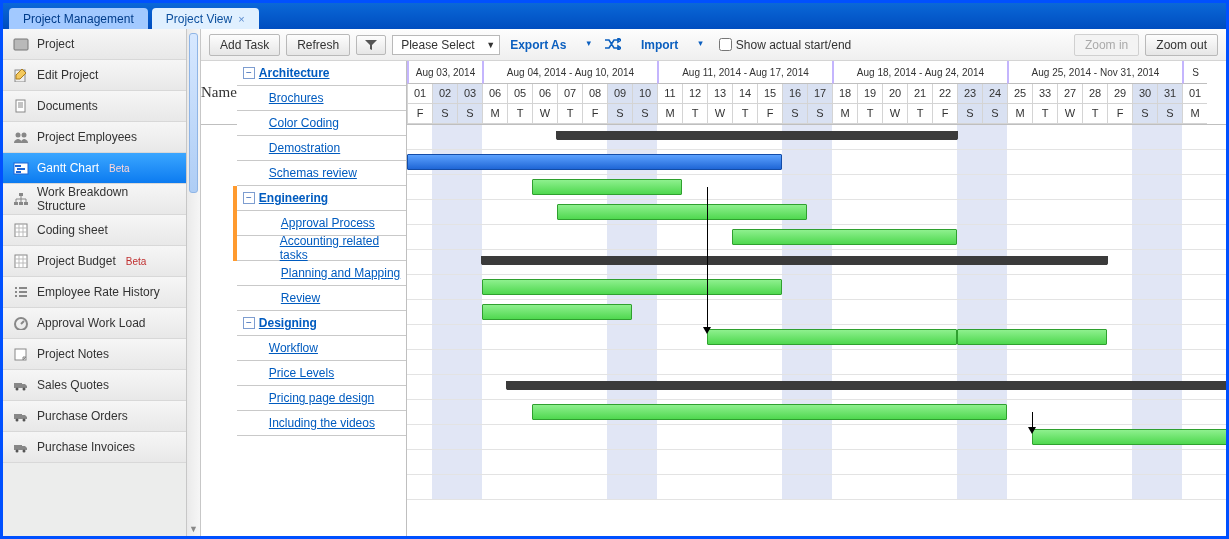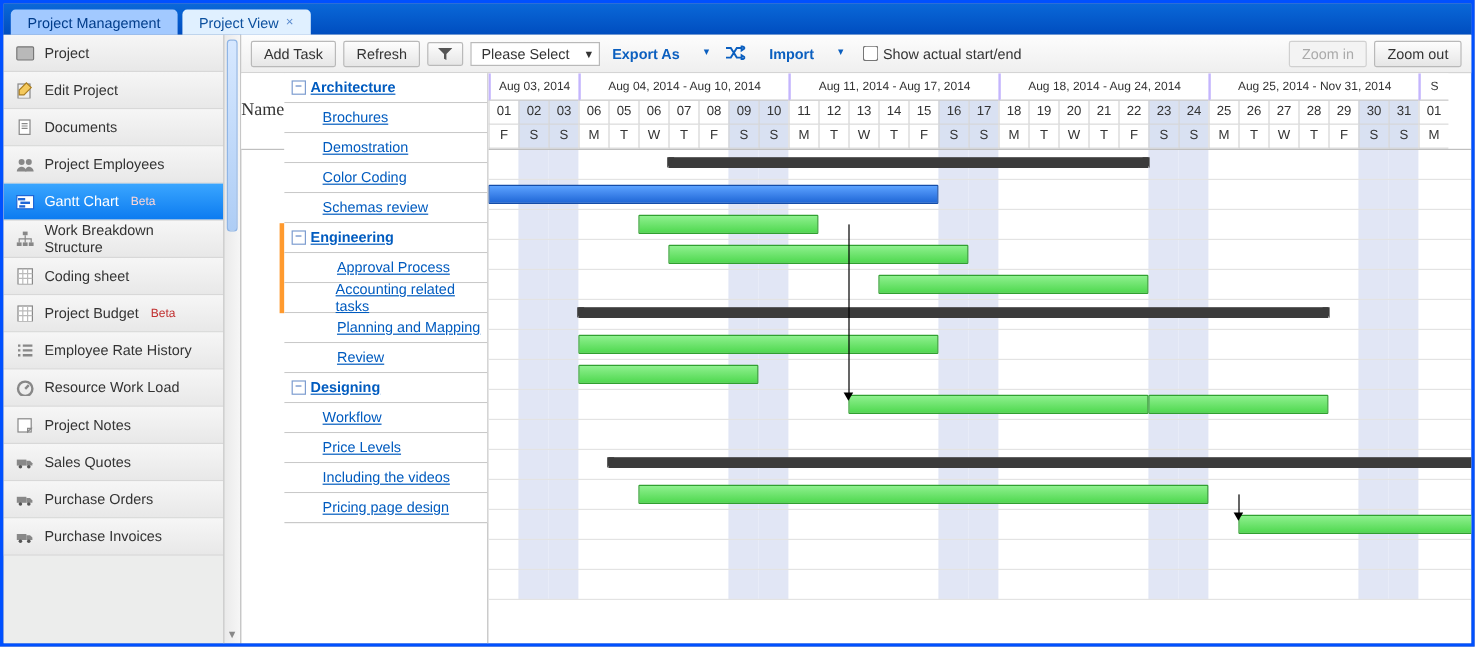--- a/index.html
+++ b/index.html
@@ -178,21 +178,21 @@
             </span>
             <span>Employee Rate History</span>
           </div>
           <div class="side-item">
             <span class="side-icon">
               <svg width="16" height="14" viewBox="0 0 16 14">
                 <circle cx="8" cy="8" r="6" fill="none" stroke="#888" stroke-width="2"></circle>
                 <path d="M8 8l3-3" stroke="#888" stroke-width="2"></path>
               </svg>
             </span>
-            <span>Resource Work Load</span>
+            <span>Approval Work Load</span>
           </div>
           <div class="side-item">
             <span class="side-icon">
               <svg width="16" height="14" viewBox="0 0 16 14">
                 <rect x="2" y="2" width="11" height="11" fill="#fff" stroke="#888"></rect>
                 <path d="M10 13l3-3h-3z" fill="#ddd" stroke="#888"></path>
               </svg>
             </span>
             <span>Project Notes</span>
           </div>
@@ -288,25 +288,25 @@
               <div class="row group">
                 <span class="toggle">−</span>
                 <a>Architecture</a>
               </div>
               <div class="row">
                 <span class="indent" style="width:22px"></span>
                 <a>Brochures</a>
               </div>
               <div class="row">
                 <span class="indent" style="width:22px"></span>
+                <a>Color Coding</a>
+              </div>
+              <div class="row">
+                <span class="indent" style="width:22px"></span>
                 <a>Demostration</a>
-              </div>
-              <div class="row">
-                <span class="indent" style="width:22px"></span>
-                <a>Color Coding</a>
               </div>
               <div class="row">
                 <span class="indent" style="width:22px"></span>
                 <a>Schemas review</a>
               </div>
               <div class="row group">
                 <span class="toggle">−</span>
                 <a>Engineering</a>
               </div>
               <div class="row">
@@ -332,25 +332,25 @@
               <div class="row">
                 <span class="indent" style="width:22px"></span>
                 <a>Workflow</a>
               </div>
               <div class="row">
                 <span class="indent" style="width:22px"></span>
                 <a>Price Levels</a>
               </div>
               <div class="row">
                 <span class="indent" style="width:22px"></span>
+                <a>Pricing page design</a>
+              </div>
+              <div class="row">
+                <span class="indent" style="width:22px"></span>
                 <a>Including the videos</a>
-              </div>
-              <div class="row">
-                <span class="indent" style="width:22px"></span>
-                <a>Pricing page design</a>
               </div>
             </div>
         </div>
         <div class="chart">
           <div class="timeline-head">
             <div class="weeks" id="weeks">
                 <div class="week" style="width: 75px;">Aug 03, 2014</div>
                 <div class="week" style="width: 175px;">Aug 04, 2014 - Aug 10, 2014</div>
                 <div class="week" style="width: 175px;">Aug 11, 2014 - Aug 17, 2014</div>
                 <div class="week" style="width: 175px;">Aug 18, 2014 - Aug 24, 2014</div>
@@ -376,21 +376,21 @@
                 <div class="day weekend">16</div>
                 <div class="day weekend">17</div>
                 <div class="day">18</div>
                 <div class="day">19</div>
                 <div class="day">20</div>
                 <div class="day">21</div>
                 <div class="day">22</div>
                 <div class="day weekend">23</div>
                 <div class="day weekend">24</div>
                 <div class="day">25</div>
-                <div class="day">26</div>
+                <div class="day">33</div>
                 <div class="day">27</div>
                 <div class="day">28</div>
                 <div class="day">29</div>
                 <div class="day weekend">30</div>
                 <div class="day weekend">31</div>
                 <div class="day">01</div>
               </div>
             <div class="dows" id="dows">
                 <div class="day">F</div>
                 <div class="day weekend">S</div>

